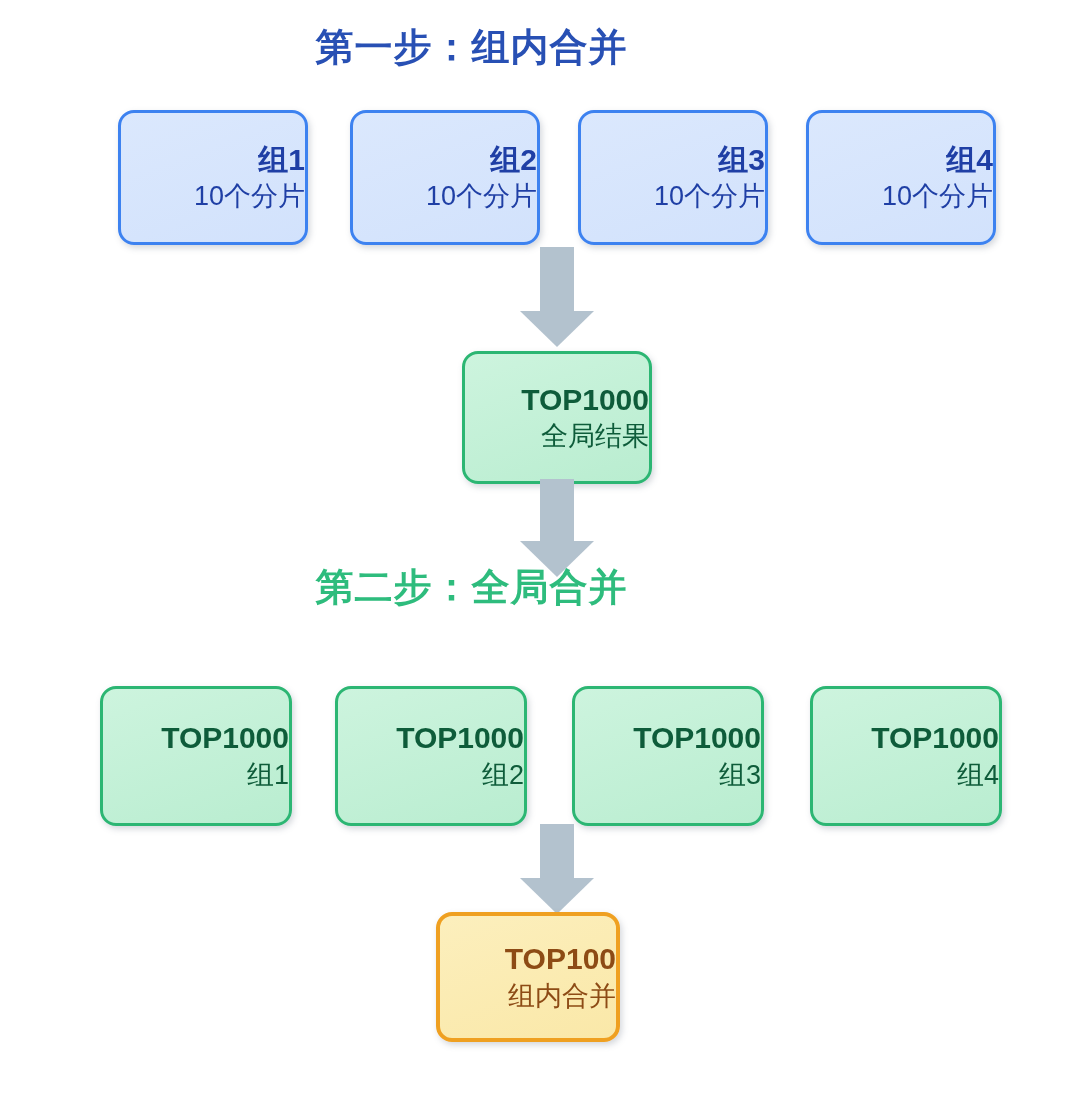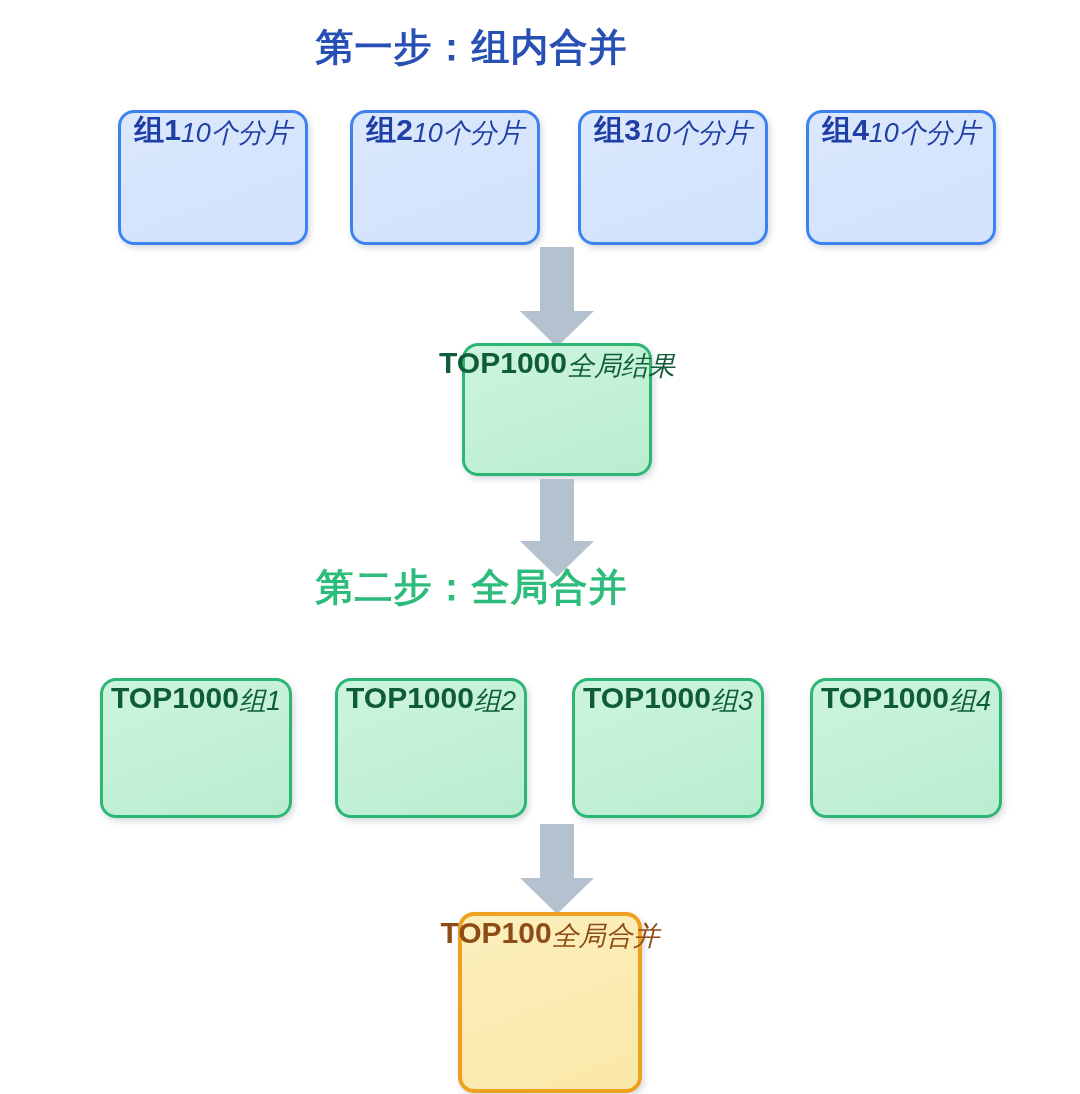--- a/index.html
+++ b/index.html
@@ -40,51 +40,52 @@
     top: 562px;
     color: #2ebc7d;
   }
 
   
   .node {
     position: absolute;
     box-sizing: border-box;
     border-radius: 16px;
     display: flex;
-    align-items: flex-start;
+    flex-direction: column;
+    align-items: flex-end;
     justify-content: center;
     text-align: center;
     box-shadow: 2px 3px 6px rgba(100, 110, 130, 0.28);
   }
   .node .node-title {
     font-weight: bold;
     font-size: 30px;
     line-height: 1.12;
     white-space: nowrap;
   }
   .node .node-sub {
     font-weight: normal;
     font-size: 27px;
     line-height: 1.2;
     margin-top: 4px;
     white-space: nowrap;
-    font-style: italic;
   }
 
   
   .node.blue {
     background: linear-gradient(160deg, #dbe8fd 0%, #d2e2fc 100%);
     border: 3px solid #3d82f0;
     color: #1f3fa5;
   }
   
   .node.green {
     background: linear-gradient(160deg, #cdf4de 0%, #b9edd0 100%);
     border: 3px solid #2cb673;
     color: #0e5c3a;
+    margin-top: 8px;
   }
   
   .node.yellow {
     background: linear-gradient(160deg, #fcefbd 0%, #fae8a8 100%);
     border: 4px solid #efa021;
     color: #8d4b15;
   }
 
   
   .row1 { top: 110px; height: 135px; width: 190px; }
@@ -103,24 +104,24 @@
 
   
   .row2 { top: 678px; height: 140px; width: 192px; }
   .r2c1 { left: 100px; }
   .r2c2 { left: 335px; }
   .r2c3 { left: 572px; }
   .r2c4 { left: 810px; }
 
   
   .final-yellow {
-    left: 458px;
+    left: 436px;
     top: 912px;
     width: 184px;
-    height: 181px;
+    height: 130px;
   }
 
   
   .arrow {
     position: absolute;
     width: 74px;
   }
   .arrow .shaft {
     width: 34px;
     margin: 0 auto;
@@ -199,16 +200,16 @@
     <div class="node-sub">组4</div>
   </div>
 
   <div class="arrow arrow-3">
     <div class="shaft"></div>
     <div class="head"></div>
   </div>
 
   <div class="node yellow final-yellow">
     <div class="node-title">TOP100</div>
-    <div class="node-sub">全局合并</div>
+    <div class="node-sub">组内合并</div>
   </div>
 
 </div>
 
 </body></html>

